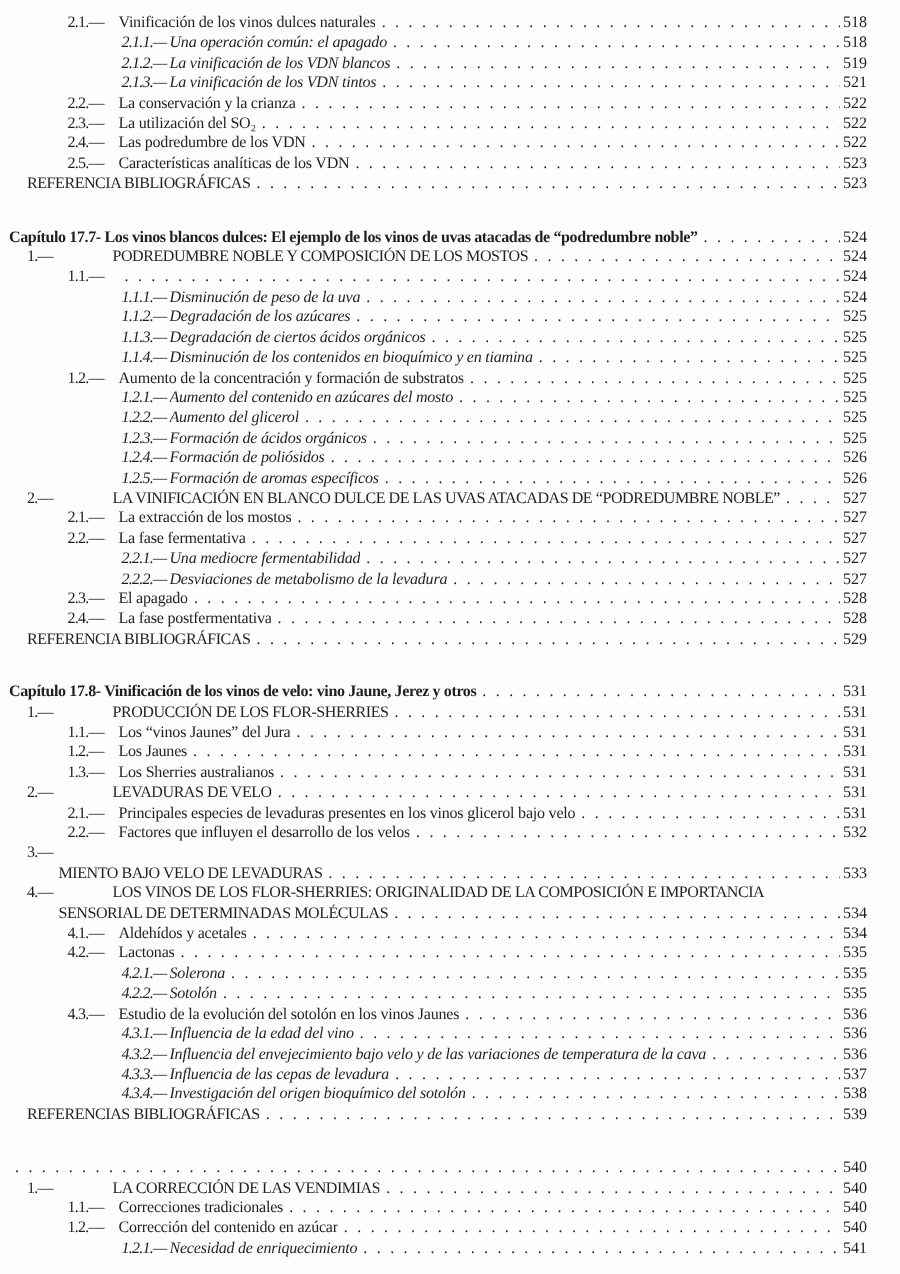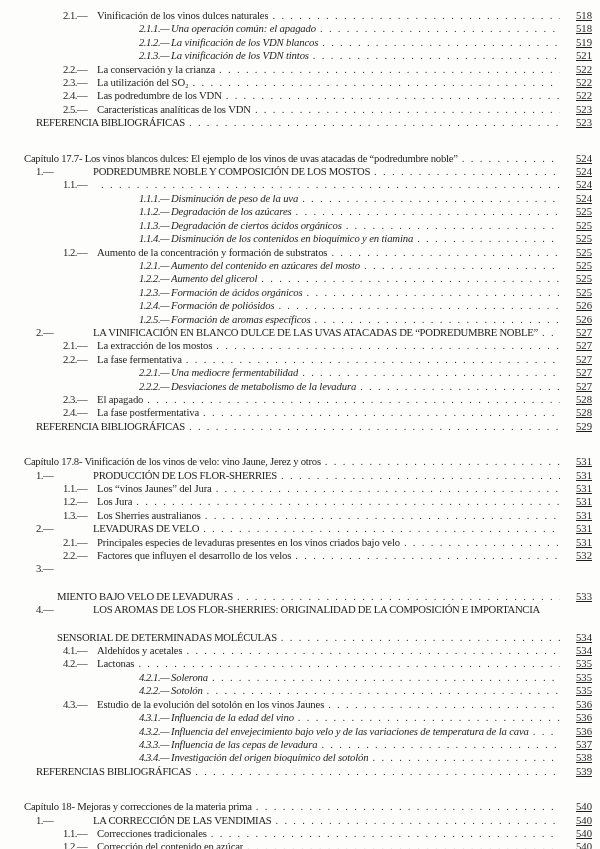--- a/index.html
+++ b/index.html
@@ -12,21 +12,21 @@
   }
   .page {
     box-sizing: border-box;
     width: 600px;
     height: 849px;
     padding: 9px 8px 0 0;
     font-family: "Liberation Serif", "DejaVu Serif", serif;
     color: #1f1f1f;
     font-size: 10.7px;
   }
-  .section { margin: 0; padding-left: 18px; }
+  .section { margin: 0; }
   .section + .section { margin-top: 22px; }
   .row {
     display: flex;
     align-items: baseline;
     line-height: 13.4px;
     white-space: nowrap;
   }
   .lbl {
     flex: none;
     letter-spacing: -0.5px;
@@ -44,36 +44,34 @@
     white-space: nowrap;
     margin: 0 2px 0 4px;
     letter-spacing: 1.8px;
   }
   .leader::after {
     content: ". . . . . . . . . . . . . . . . . . . . . . . . . . . . . . . . . . . . . . . . . . . . . . . . . . . . . . . . . . . . . . . . . . . . . . ";
   }
   .pg {
     flex: none;
     width: 30px;
-    text-align: right;
-    text-decoration: underline;
   }
   .chapter { padding-left: 6px; }
-  .chapter .txt { font-weight: normal; letter-spacing: -0.25px; }
+  .chapter .txt { font-weight: bold; letter-spacing: -0.25px; }
   .lvl1 { padding-left: 18px; }
   .lvl1 .lbl { width: 21px; }
   .lvl1 .txt { letter-spacing: -0.3px; margin-left: 36px; }
   .lvl2 { padding-left: 45px; }
   .lvl2 .lbl { width: 34px; }
-  .lvl3 { padding-left: 81px; margin-left: 40px; }
+  .lvl3 { padding-left: 81px; }
   .lvl3 .lbl { width: 32px; font-style: italic; }
   .lvl3 .txt { font-style: italic; }
   .ref { padding-left: 18px; }
   .ref .txt { letter-spacing: -0.3px; }
-  .cont1 { padding-left: 39px; margin-top: 14px; }
+  .cont1 { padding-left: 39px; }
   .cont1 .txt { letter-spacing: -0.3px; }
 </style>
 </head>
 <body>
 
 <div class="page">
     <div class="section">
       <div class="row lvl2">
         <span class="lbl">2.1.—</span>
         <span class="txt">Vinificación de los vinos dulces naturales</span>
@@ -266,59 +264,59 @@
         <span class="pg">531</span>
       </div>
       <div class="row lvl2">
         <span class="lbl">1.1.—</span>
         <span class="txt">Los “vinos Jaunes” del Jura</span>
         <span class="leader"></span>
         <span class="pg">531</span>
       </div>
       <div class="row lvl2">
         <span class="lbl">1.2.—</span>
-        <span class="txt">Los Jura</span>
+        <span class="txt">Los Jaunes</span>
         <span class="leader"></span>
         <span class="pg">531</span>
       </div>
       <div class="row lvl2">
         <span class="lbl">1.3.—</span>
         <span class="txt">Los Sherries australianos</span>
         <span class="leader"></span>
         <span class="pg">531</span>
       </div>
       <div class="row lvl1">
         <span class="lbl">2.—</span>
         <span class="txt">LEVADURAS DE VELO</span>
         <span class="leader"></span>
         <span class="pg">531</span>
       </div>
       <div class="row lvl2">
         <span class="lbl">2.1.—</span>
-        <span class="txt">Principales especies de levaduras presentes en los vinos criados bajo velo</span>
+        <span class="txt">Principales especies de levaduras presentes en los vinos glicerol bajo velo</span>
         <span class="leader"></span>
         <span class="pg">531</span>
       </div>
       <div class="row lvl2">
         <span class="lbl">2.2.—</span>
         <span class="txt">Factores que influyen el desarrollo de los velos</span>
         <span class="leader"></span>
         <span class="pg">532</span>
       </div>
       <div class="row lvl1">
         <span class="lbl">3.—</span>
       </div>
       <div class="row cont1">
         <span class="txt">MIENTO BAJO VELO DE LEVADURAS</span>
         <span class="leader"></span>
         <span class="pg">533</span>
       </div>
       <div class="row lvl1">
         <span class="lbl">4.—</span>
-        <span class="txt">LOS AROMAS DE LOS FLOR-SHERRIES: ORIGINALIDAD DE LA COMPOSICIÓN E IMPORTANCIA</span>
+        <span class="txt">LOS VINOS DE LOS FLOR-SHERRIES: ORIGINALIDAD DE LA COMPOSICIÓN E IMPORTANCIA</span>
       </div>
       <div class="row cont1">
         <span class="txt">SENSORIAL DE DETERMINADAS MOLÉCULAS</span>
         <span class="leader"></span>
         <span class="pg">534</span>
       </div>
       <div class="row lvl2">
         <span class="lbl">4.1.—</span>
         <span class="txt">Aldehídos y acetales</span>
         <span class="leader"></span>
@@ -373,21 +371,20 @@
         <span class="pg">538</span>
       </div>
       <div class="row ref">
         <span class="txt">REFERENCIAS BIBLIOGRÁFICAS</span>
         <span class="leader"></span>
         <span class="pg">539</span>
       </div>
     </div>
     <div class="section">
       <div class="row chapter">
-        <span class="txt">Capítulo 18- Mejoras y correcciones de la materia prima</span>
         <span class="leader"></span>
         <span class="pg">540</span>
       </div>
       <div class="row lvl1">
         <span class="lbl">1.—</span>
         <span class="txt">LA CORRECCIÓN DE LAS VENDIMIAS</span>
         <span class="leader"></span>
         <span class="pg">540</span>
       </div>
       <div class="row lvl2">

